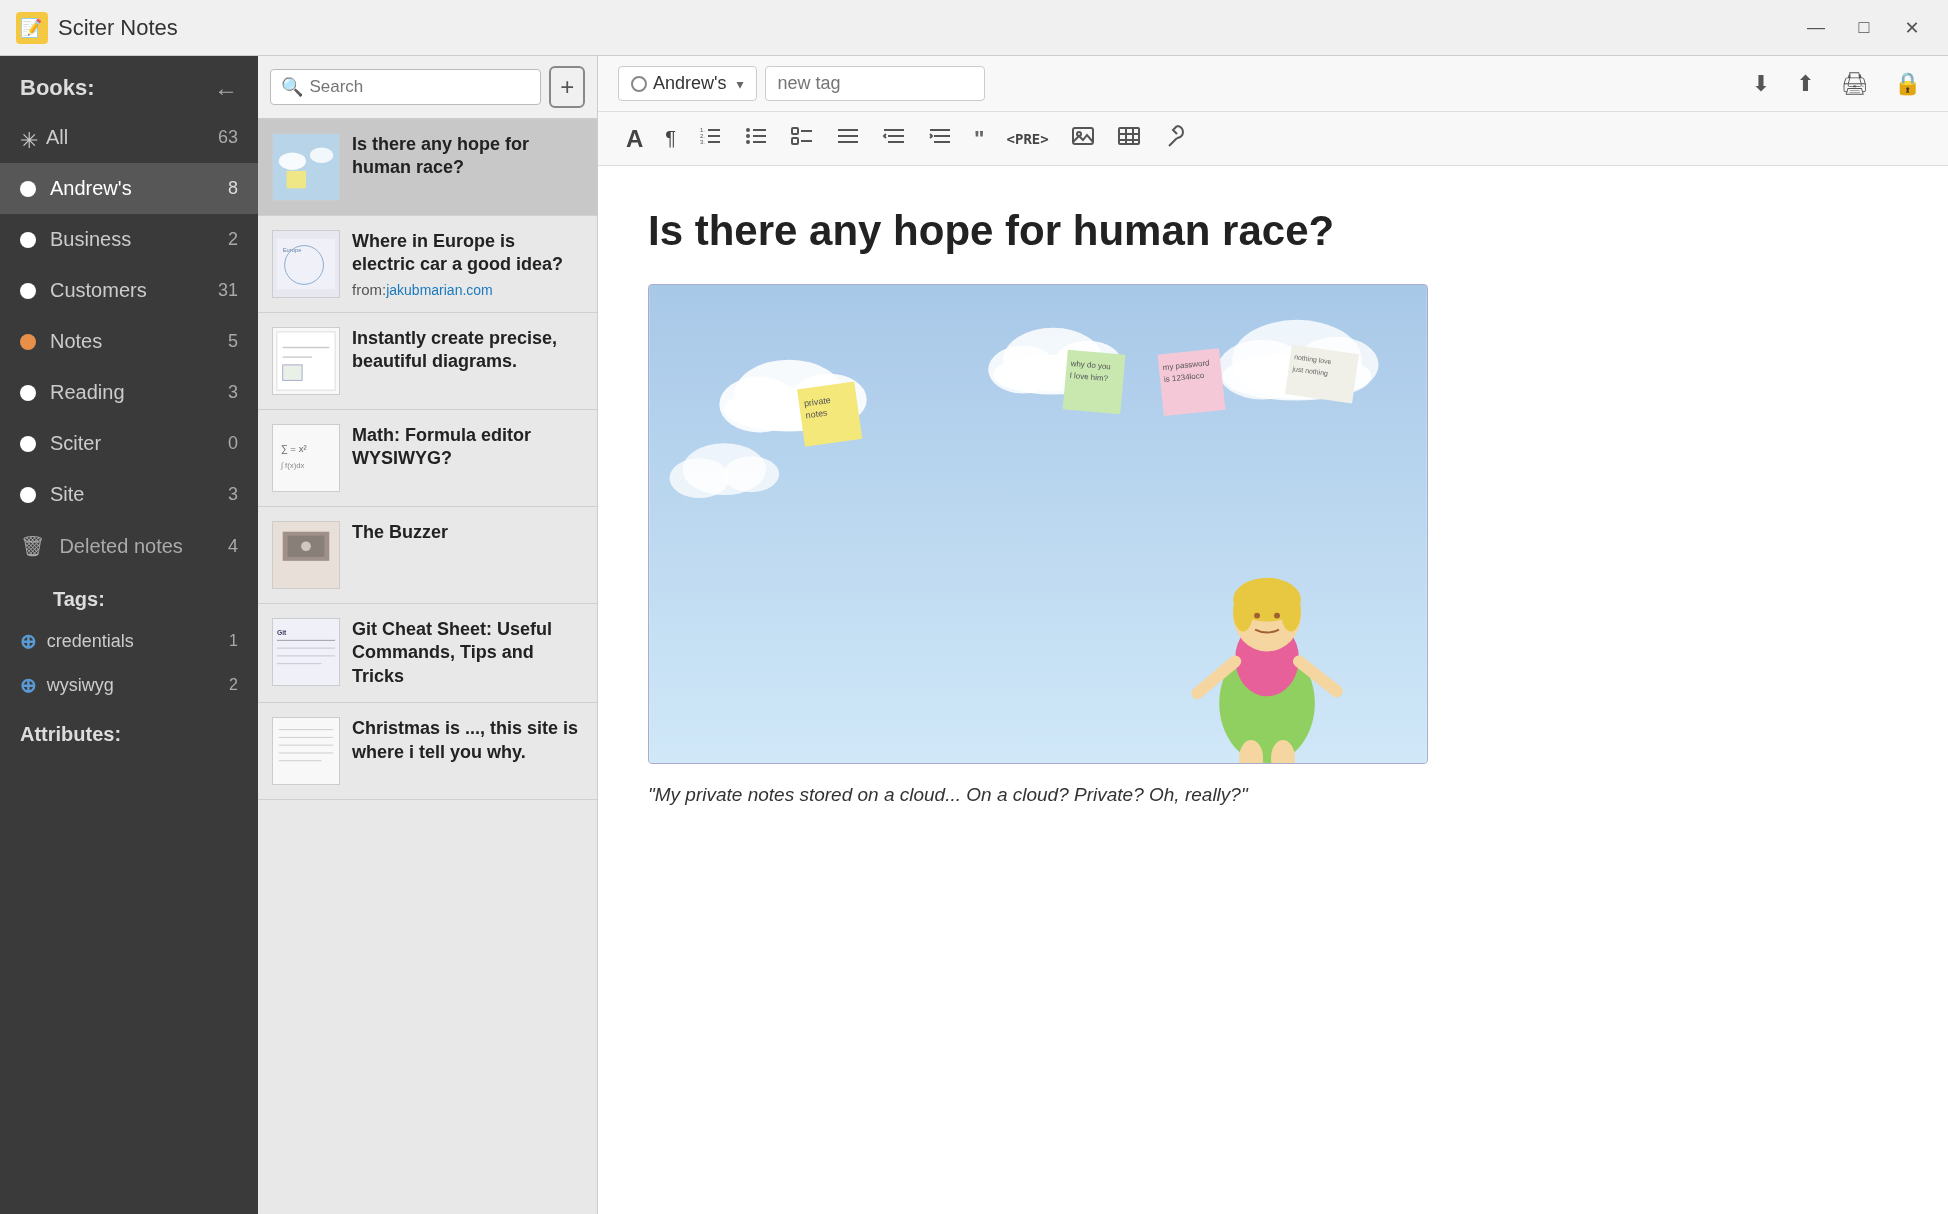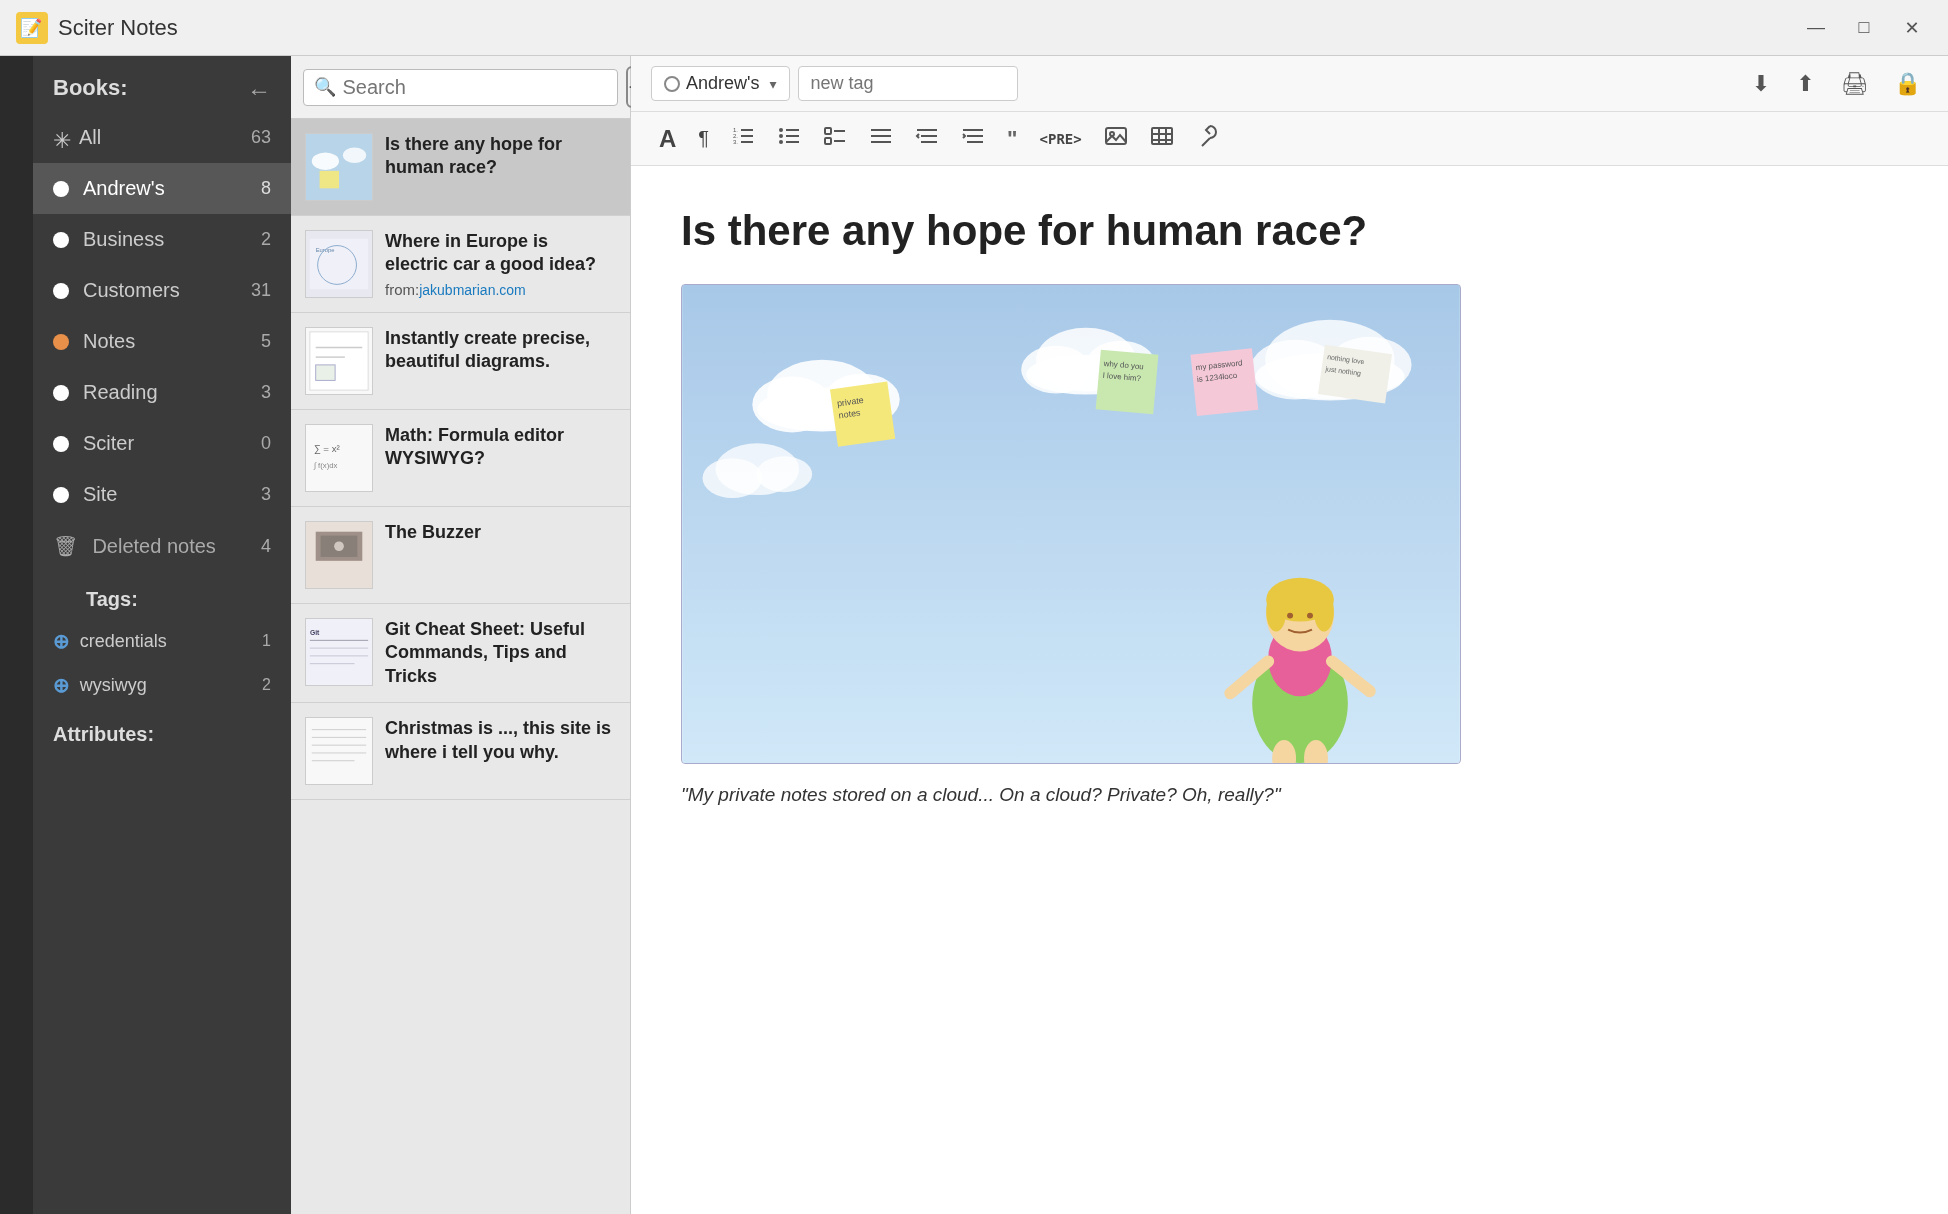--- a/index.html
+++ b/index.html
@@ -11,21 +11,21 @@
       background: #f0f0f0; height: 56px; padding: 0 16px;
       border-bottom: 1px solid #ccc;
     }
     .titlebar-left { display: flex; align-items: center; gap: 10px; }
     .titlebar-icon { width: 32px; height: 32px; background: #f5c842; border-radius: 4px; display: flex; align-items: center; justify-content: center; font-size: 18px; }
     .titlebar-title { font-size: 22px; color: #333; }
     .titlebar-controls { display: flex; gap: 8px; }
     .titlebar-btn { width: 40px; height: 36px; border: none; background: transparent; cursor: pointer; font-size: 18px; color: #555; display: flex; align-items: center; justify-content: center; }
 
     
-    .app-body { display: flex; height: calc(1214px - 56px); padding-left: 33px; }
+    .app-body { display: flex; height: calc(1214px - 56px); }
 
     
     .sidebar {
       width: 258px; min-width: 258px; background: #3a3a3a;
       display: flex; flex-direction: column; overflow-y: auto; color: white;
     }
     .sidebar-header {
       display: flex; align-items: center; justify-content: space-between;
       padding: 18px 20px 10px 20px; font-size: 22px; font-weight: bold; color: #ddd;
     }
@@ -75,21 +75,21 @@
       display: flex; align-items: center; padding: 10px 12px;
       background: #f0f0f0; border-bottom: 1px solid #ccc; gap: 8px;
     }
     .search-box {
       display: flex; align-items: center; flex: 1;
       background: white; border: 1px solid #bbb; border-radius: 4px;
       padding: 6px 10px; gap: 6px;
     }
     .search-icon { color: #888; font-size: 18px; }
     .search-input {
-      border: none; outline: none; font-size: 20px; background: transparent; flex: 1; color: #555;
+      border: none; outline: none; font-size: 17px; background: transparent; flex: 1; color: #555;
     }
     .add-btn {
       width: 42px; height: 42px; border: 2px solid #888; border-radius: 6px;
       background: transparent; font-size: 24px; cursor: pointer; color: #555;
       display: flex; align-items: center; justify-content: center;
     }
     .notes-list-items { flex: 1; overflow-y: auto; }
     .note-item {
       display: flex; align-items: flex-start; padding: 14px 14px;
       border-bottom: 1px solid #d0d0d0; cursor: pointer;

